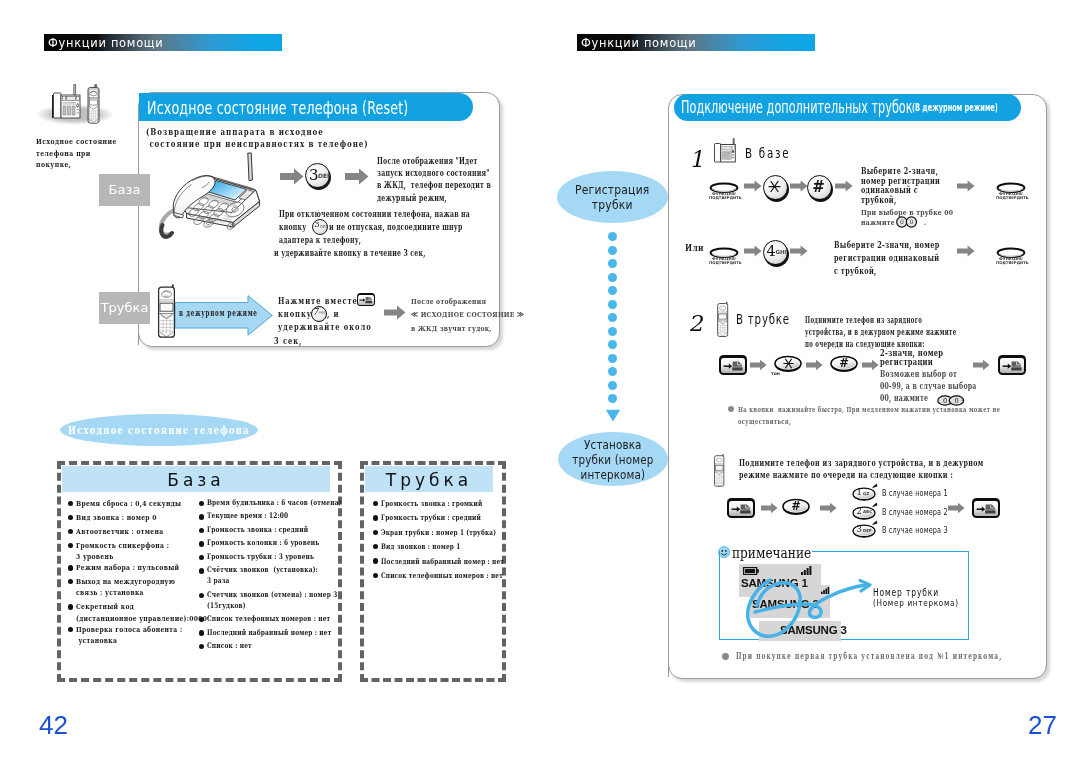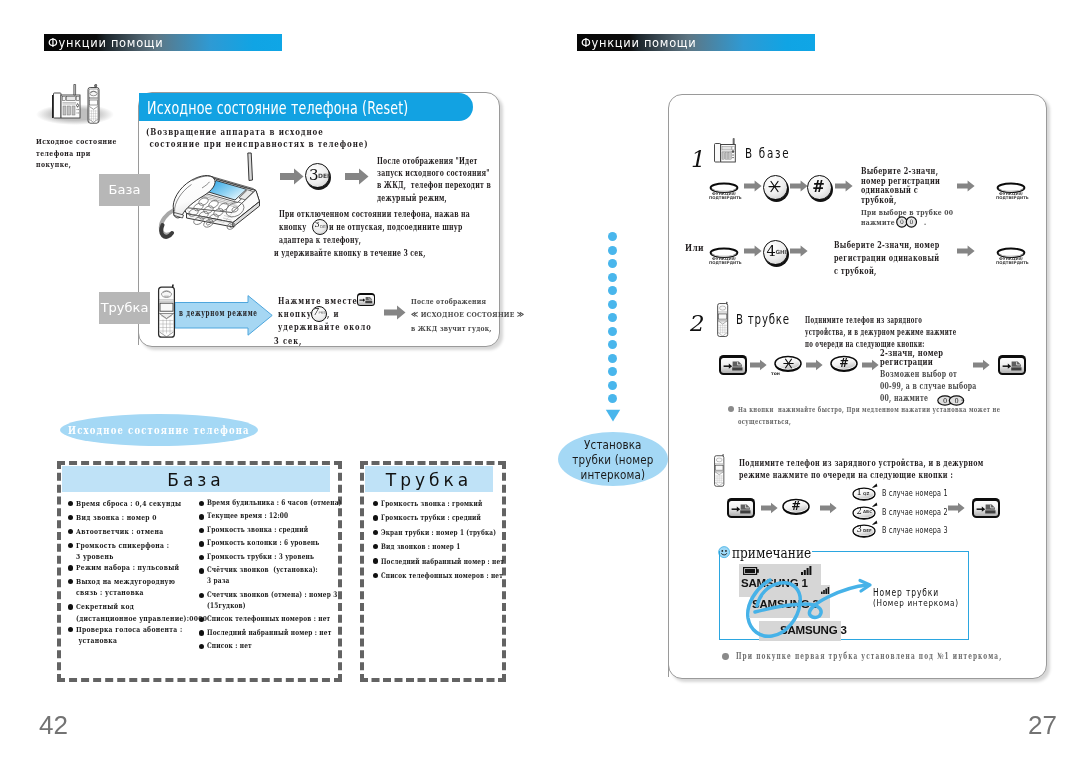--- a/index.html
+++ b/index.html
@@ -36,21 +36,21 @@
 
   
   .dashbox{position:absolute;border:4.6px dashed #636363;background:#fff;}
   .dashhdr{position:absolute;background:#bfe2f7;}
 
   
   .ell{position:absolute;border-radius:50%;background:#a4d8f5;
        display:flex;align-items:center;justify-content:center;text-align:center;}
 
   .pagenum{position:absolute;font-family:"Liberation Sans",sans-serif;
-       font-size:26px;color:#737373;}
+       font-size:26px;color:#1d4ed8;}
 
   .dot{position:absolute;width:9px;height:9px;border-radius:50%;background:#49b6ec;}
 </style>
 </head>
 <body>
 
 <div class="page">
 
   <div class="hdrbar" style="left:44px;top:34px;width:238px;">
     <span>Функции помощи</span>
@@ -418,20 +418,26 @@
         <span style="position: absolute; left: 8px; top: 0px; font-family: &quot;DejaVu Serif Condensed&quot;, serif; font-weight: bold; color: rgb(28, 28, 28); white-space: pre; font-size: 7.6px; line-height: 11px; letter-spacing: 0.2px; transform: scaleX(0.845); transform-origin: 0px 0px;">Список телефонных номеров : нет</span>
       </div>
     </div>
 
   <div class="pagenum" style="left:39px;top:710px;">42</div>
 
   <div class="hdrbar" style="left:577px;top:34px;width:238px;">
     <span>Функции помощи</span>
   </div>
 
+  <div class="ell" style="left:557px;top:171px;width:111px;height:52px;">
+    <span style="white-space:pre;font-family:'DejaVu Sans',sans-serif;font-size:12.5px;color:#1a1a1a;
+                 line-height:15.5px;letter-spacing:0.25px;display:inline-block;text-align:center;
+                 transform:scaleX(0.86);">Регистрация
+трубки</span>
+  </div>
   <div class="abs" style="left:600px;top:232px;width:30px;height:200px;">
       <div class="dot" style="left: 8px; top: 0px;"></div>
       <div class="dot" style="left: 8px; top: 13.5px;"></div>
       <div class="dot" style="left: 8px; top: 27px;"></div>
       <div class="dot" style="left: 8px; top: 40.5px;"></div>
       <div class="dot" style="left: 8px; top: 54px;"></div>
       <div class="dot" style="left: 8px; top: 67.5px;"></div>
       <div class="dot" style="left: 8px; top: 81px;"></div>
       <div class="dot" style="left: 8px; top: 94.5px;"></div>
       <div class="dot" style="left: 8px; top: 108px;"></div>
@@ -445,20 +451,26 @@
     </div>
   <div class="ell" style="left:558px;top:432px;width:110px;height:54px;">
     <span style="white-space:pre;font-family:'DejaVu Sans',sans-serif;font-size:12.5px;color:#1a1a1a;
                  line-height:15px;letter-spacing:0.15px;display:inline-block;text-align:center;
                  transform:scaleX(0.83);">Установка
 трубки (номер
 интеркома)</span>
   </div>
 
   <div class="panel" style="left:668px;top:94px;width:377px;height:583px;"></div>
+  <div class="titlepill" style="left:674px;top:94px;width:347px;height:27px;border-radius:14px;">
+    <span class="abs" style="left:7px;top:3px;font-size:17px;white-space:pre;transform:scaleX(0.664);
+                 transform-origin:0 0;font-family:'DejaVu Sans',sans-serif;">Подключение дополнительных трубок</span>
+    <span class="abs" style="left:238px;top:7px;font-size:11px;white-space:pre;transform:scaleX(0.6);
+                 transform-origin:0 0;font-family:'DejaVu Sans',sans-serif;font-weight:bold;">(В дежурном режиме)</span>
+  </div>
   <div class="abs" style="left:668px;top:121px;width:1px;height:556px;background:#9a9a9a;"></div>
 
   <div class="abs" style="left:691px;top:146px;font-family:'DejaVu Serif',serif;font-style:italic;
               font-size:23px;color:#111;">1</div>
   <svg class="abs" style="left:712px;top:138px;" width="28" height="26" viewBox="0 0 28 26">
     <path d="M21 0.5 L22.3 0.5 L22.3 6 L21 6 Z" fill="#808080" stroke="#3a3a3a" stroke-width="0.5"></path>
     <rect x="2.5" y="5.5" width="6.2" height="18.5" rx="1" fill="#fafafa" stroke="#333" stroke-width="0.9"></rect>
     <rect x="8.7" y="6.5" width="14.6" height="17.5" fill="#fbfbfb" stroke="#333" stroke-width="0.9"></rect>
     <rect x="10" y="8.3" width="9.5" height="3.6" fill="#e3e3e3" stroke="#777" stroke-width="0.4"></rect>
     <rect x="20" y="8.3" width="2.4" height="3.6" fill="#fdfdfd" stroke="#777" stroke-width="0.4"></rect>

